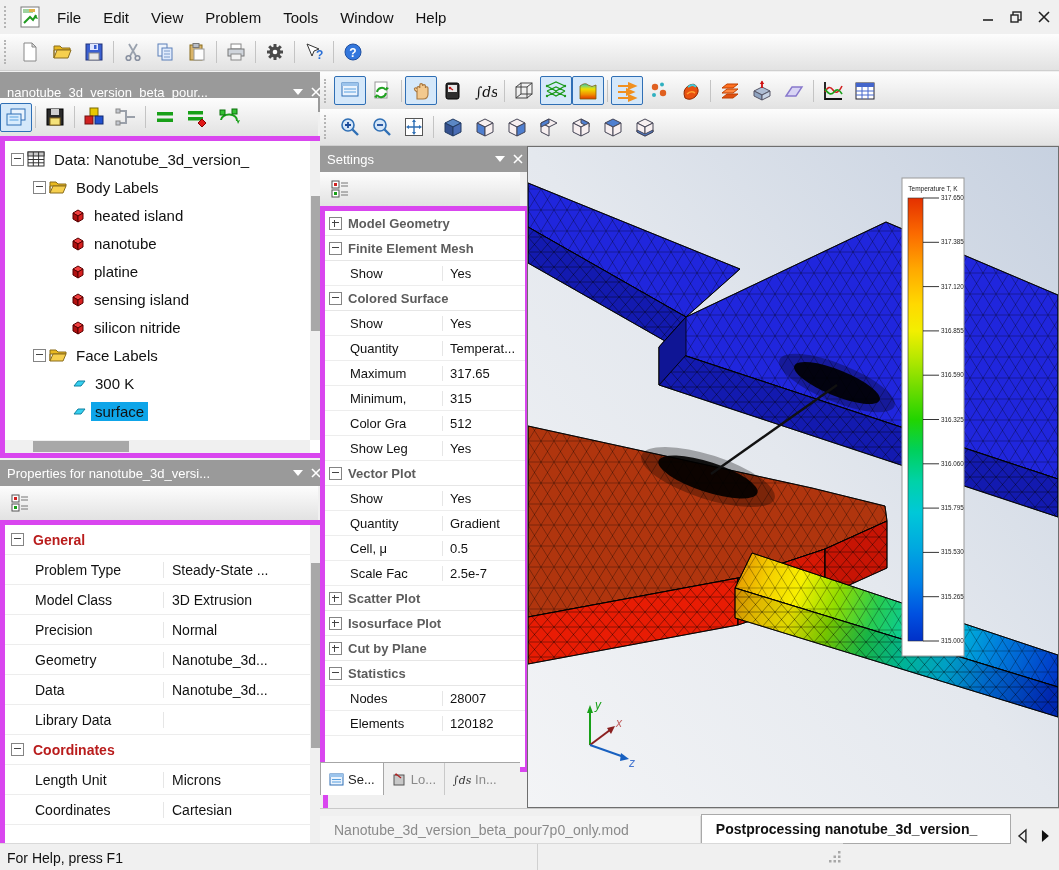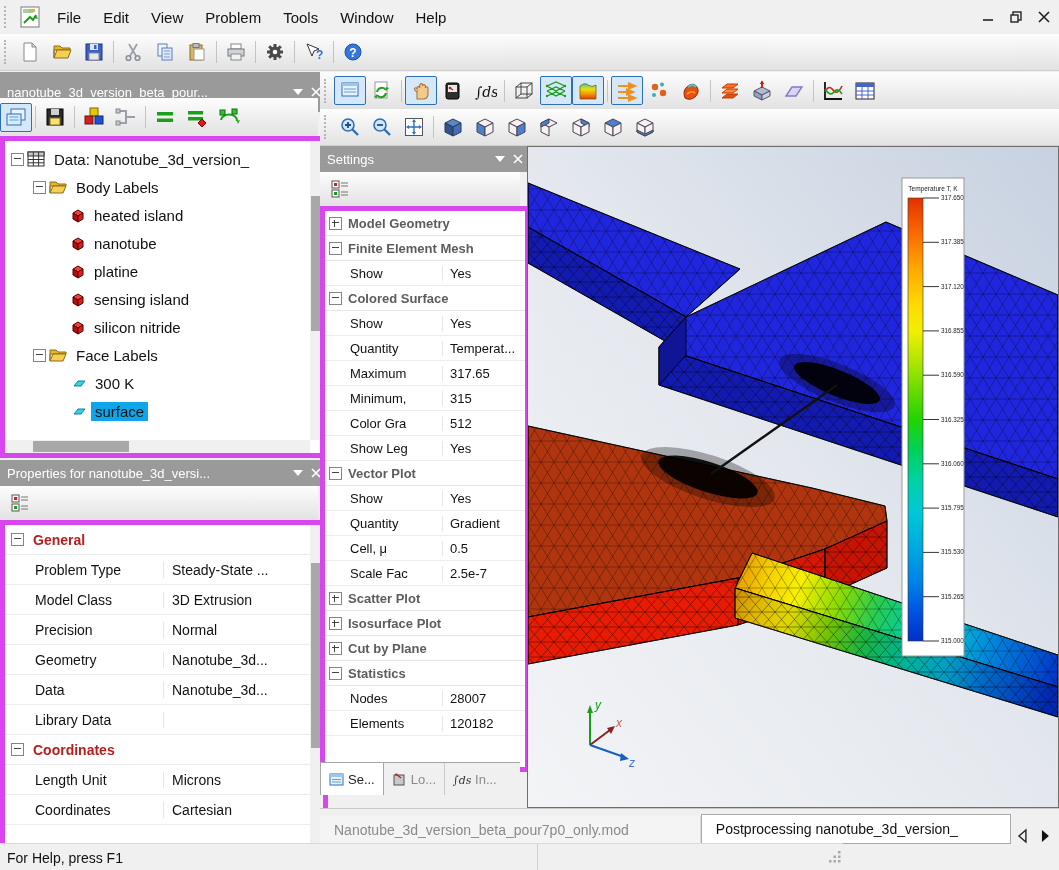--- a/index.html
+++ b/index.html
@@ -46,21 +46,21 @@
   .sbh{height:13px;background:#f0f0f0}
   .thumb{background:#a8a8a8}
   
   .stabs{display:flex;align-items:stretch;background:#f0f0f0;border-top:1px solid #a6a6a6;font-size:13px}
   .stab{display:flex;align-items:center;gap:4px;padding:0 8px;color:#8a8a8a;border-right:1px solid #c9c9c9}
   .stab.act{background:#fff;color:#222;border:1px solid #a6a6a6;border-bottom:none;margin-top:-1px}
   
   .dtabbar{background:#f0f0f0;display:flex;align-items:flex-end;border-top:1px solid #c9c9c9}
   .dtab{height:28px;display:flex;align-items:center;padding:0 14px;font-size:14px;white-space:nowrap;overflow:hidden}
   .dtab.inact{color:#8a8a8a;background:#f4f4f4;border-right:1px solid #dcdcdc}
-  .dtab.act{background:#fff;border:1px solid #a9a9a9;font-weight:normal}
+  .dtab.act{background:#fff;border:1px solid #a9a9a9;font-weight:bold}
   
   .status{background:#f0f0f0;border-top:1px solid #d9d9d9;font-size:14px;display:flex;align-items:center}
 </style>
 </head>
 <body>
 
 <div class="abs menubar">
   <div class="grip" style="height:22px"></div>
   <svg width="24" height="24" viewBox="0 0 24 24" style="margin:0 4px">
     <rect x="3" y="2" width="18" height="20" fill="#fff" stroke="#7a7a7a"></rect>

